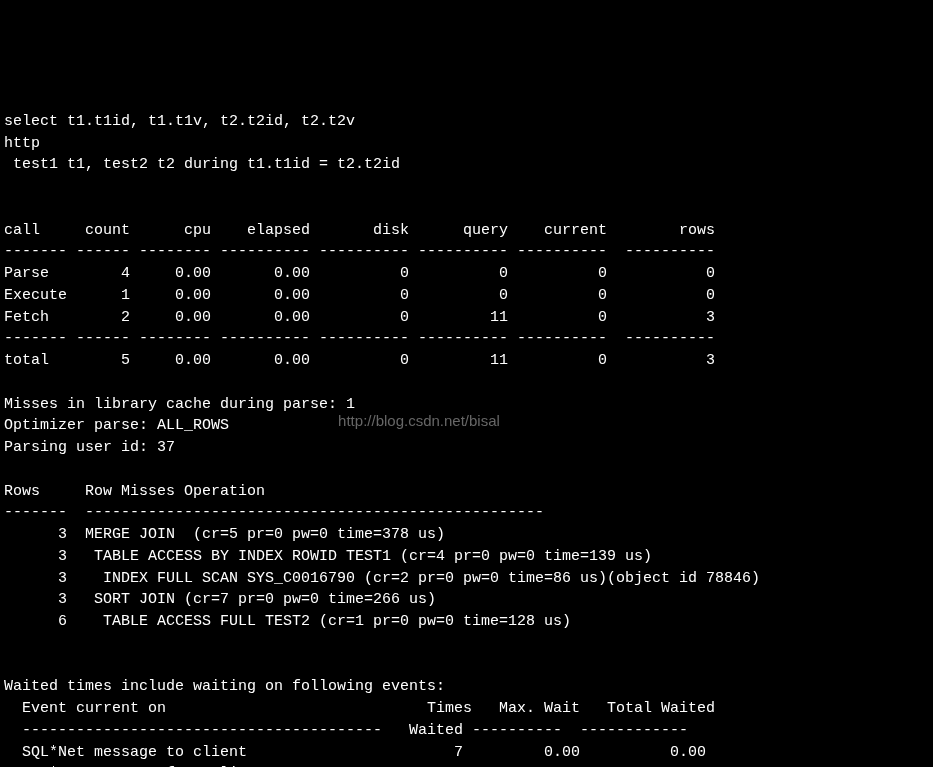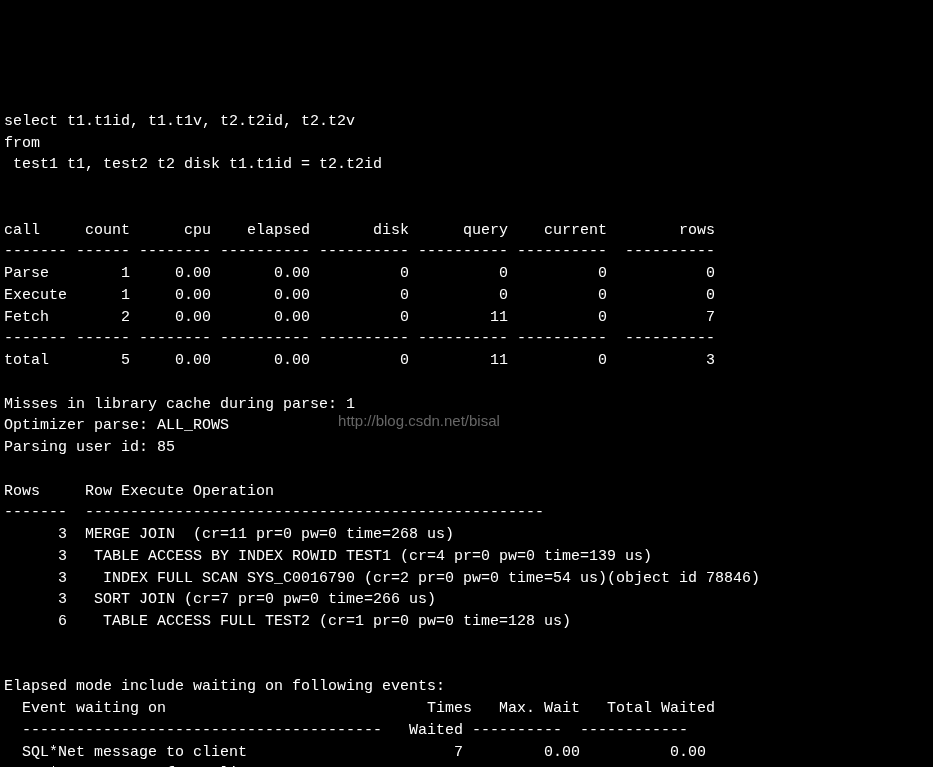--- a/index.html
+++ b/index.html
@@ -30,47 +30,47 @@
     font-size: 15px;
     pointer-events: none;
   }
 </style>
 </head>
 <body>
 
 
 
 <div class="term"><span>select t1.t1id, t1.t1v, t2.t2id, t2.t2v</span>
-<span>from</span>
-<span> test1 t1, test2 t2 disk t1.t1id = t2.t2id</span>
+<span>http</span>
+<span> test1 t1, test2 t2 during t1.t1id = t2.t2id</span>
 
 
 <span id="stats-header">call     count      cpu    elapsed       disk      query    current        rows</span>
 <span id="stats-div1">------- ------ -------- ---------- ---------- ---------- ----------  ----------</span>
-<span id="stats-row-0">Parse        1     0.00       0.00          0          0          0           0</span>
+<span id="stats-row-0">Parse        4     0.00       0.00          0          0          0           0</span>
 <span id="stats-row-1">Execute      1     0.00       0.00          0          0          0           0</span>
-<span id="stats-row-2">Fetch        2     0.00       0.00          0         11          0           7</span>
+<span id="stats-row-2">Fetch        2     0.00       0.00          0         11          0           3</span>
 <span id="stats-div2">------- ------ -------- ---------- ---------- ---------- ----------  ----------</span>
 <span id="stats-total">total        5     0.00       0.00          0         11          0           3</span>
 
 <span>Misses in library cache during parse: 1</span>
 <span>Optimizer parse: ALL_ROWS</span>
-<span>Parsing user id: 85</span>
+<span>Parsing user id: 37</span>
 
-<span id="rowsrc-header">Rows     Row Execute Operation</span>
+<span id="rowsrc-header">Rows     Row Misses Operation</span>
 <span id="rowsrc-div">-------  ---------------------------------------------------</span>
-<span id="rowsrc-0">      3  MERGE JOIN  (cr=11 pr=0 pw=0 time=268 us)</span>
+<span id="rowsrc-0">      3  MERGE JOIN  (cr=5 pr=0 pw=0 time=378 us)</span>
 <span id="rowsrc-1">      3   TABLE ACCESS BY INDEX ROWID TEST1 (cr=4 pr=0 pw=0 time=139 us)</span>
-<span id="rowsrc-2">      3    INDEX FULL SCAN SYS_C0016790 (cr=2 pr=0 pw=0 time=54 us)(object id 78846)</span>
+<span id="rowsrc-2">      3    INDEX FULL SCAN SYS_C0016790 (cr=2 pr=0 pw=0 time=86 us)(object id 78846)</span>
 <span id="rowsrc-3">      3   SORT JOIN (cr=7 pr=0 pw=0 time=266 us)</span>
 <span id="rowsrc-4">      6    TABLE ACCESS FULL TEST2 (cr=1 pr=0 pw=0 time=128 us)</span>
 
 
-<span>Elapsed mode include waiting on following events:</span>
-<span id="events-h1">  Event waiting on                             Times   Max. Wait   Total Waited</span>
+<span>Waited times include waiting on following events:</span>
+<span id="events-h1">  Event current on                             Times   Max. Wait   Total Waited</span>
 <span id="events-h2">  ----------------------------------------   Waited ----------  ------------</span>
 <span id="events-0">  SQL*Net message to client                       7         0.00          0.00</span>
 <span id="events-1">  SQL*Net message from client                     2         9.71          9.71</span>
 </div>
 
 <div class="watermark">http://blog.csdn.net/bisal</div>
 
 
 
 

